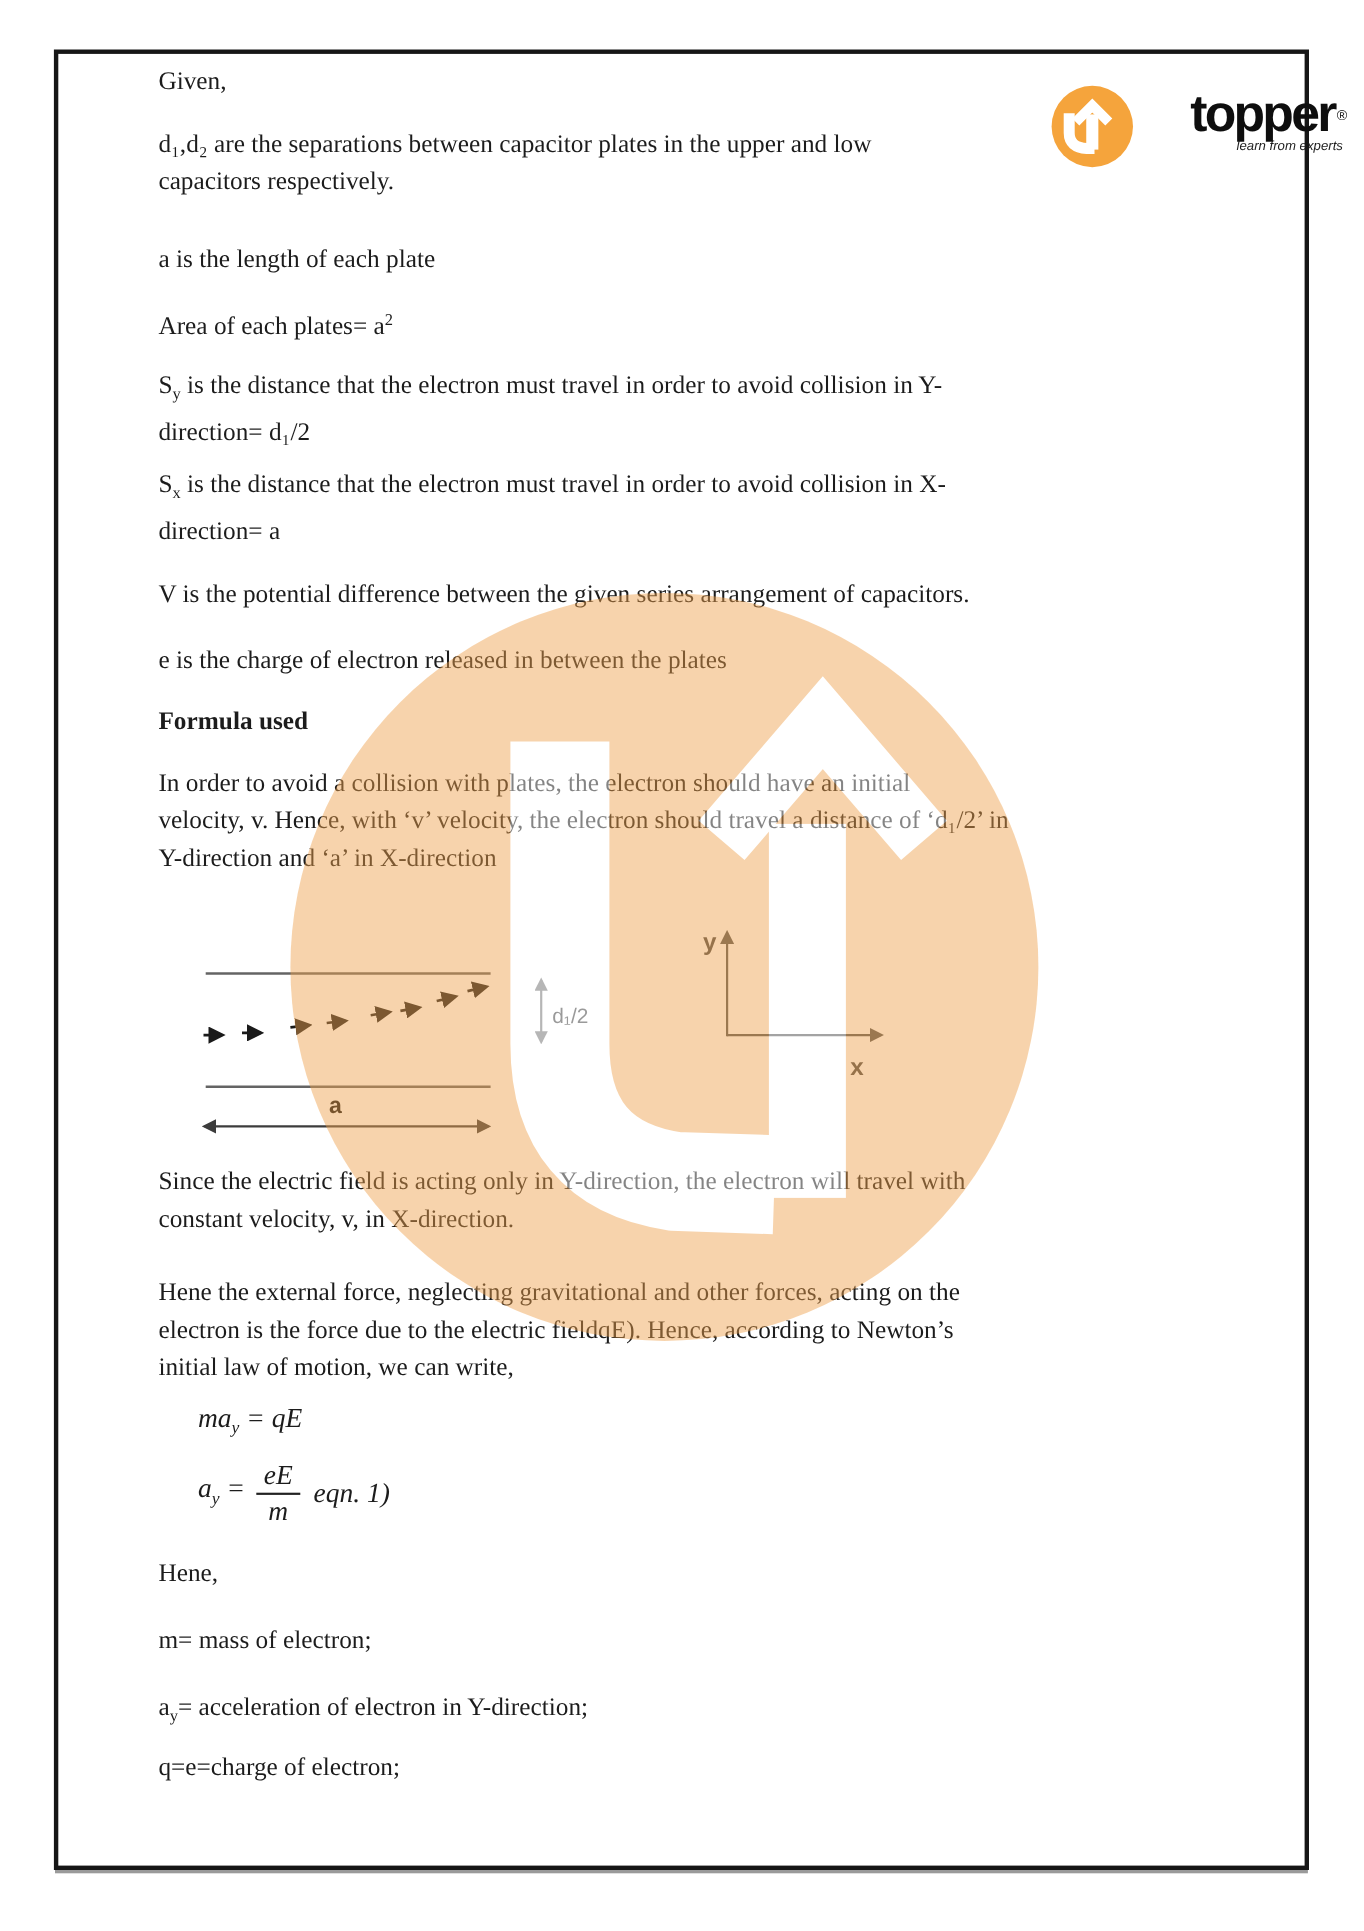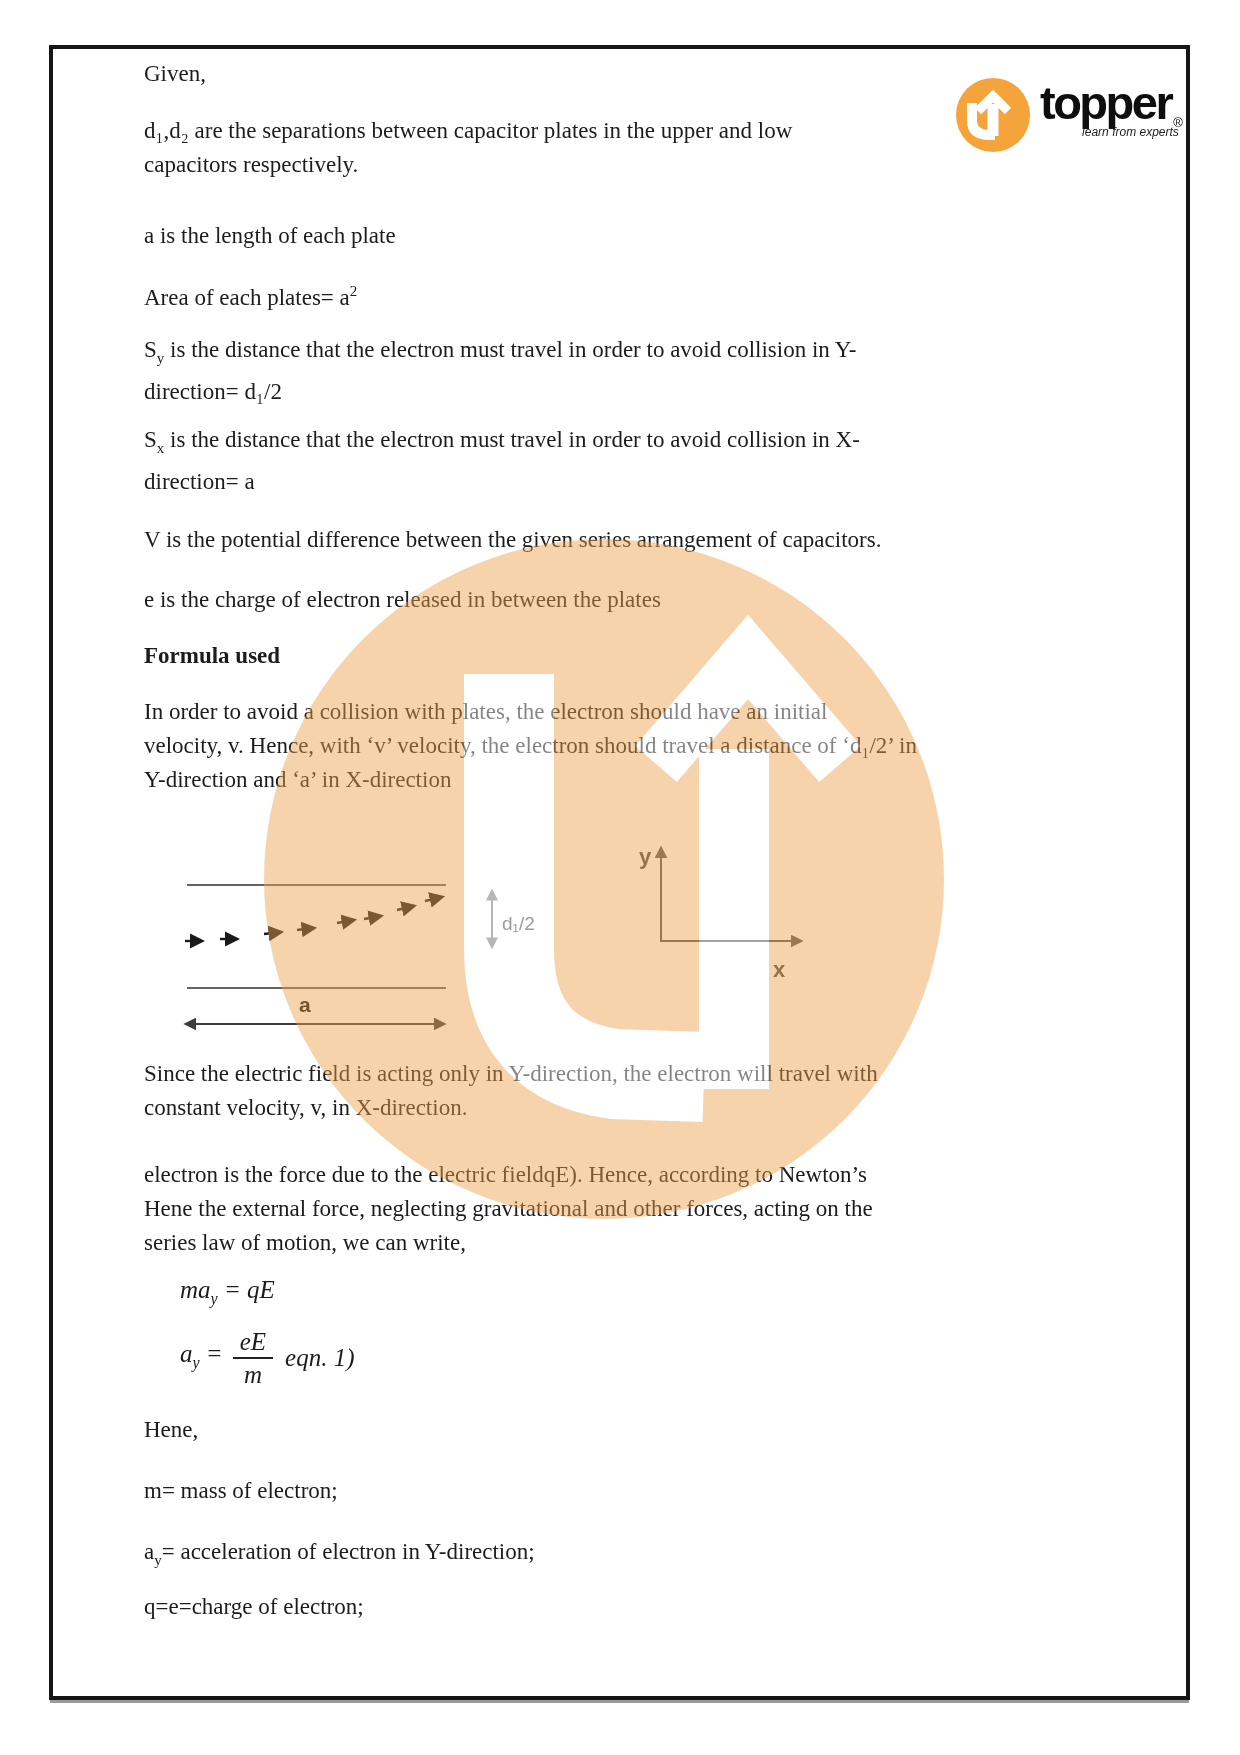--- a/index.html
+++ b/index.html
@@ -7,21 +7,21 @@
   .page-box{position:absolute;left:49px;top:45px;width:1133px;height:1647px;border:4px solid #161616;background:#fff;box-shadow:0 4px 0 -1px #9a9a9a;}
   .abs{position:absolute;}
   .line{white-space:nowrap;line-height:34px;font-size:23px;}
   .para{left:91px;}
   sub{font-size:15px;}
   sup{font-size:15px;}
   .bold{font-weight:bold;}
   
   .logo-row{position:absolute;left:902px;top:28px;display:flex;align-items:flex-start;gap:9px;z-index:6;}
   .logo-word-wrap{display:flex;flex-direction:column;align-items:flex-end;}
-  .word-line{display:flex;align-items:flex-end;}
+  .word-line{display:flex;align-items:center;margin-left:42px;}
   .wordmark{font-family:"Liberation Sans",sans-serif;font-weight:700;font-size:47px;line-height:52px;letter-spacing:-2.5px;color:#0e0e0e;}
   .reg{font-family:"Liberation Sans",sans-serif;font-size:13px;line-height:13px;margin-top:2px;margin-left:2px;color:#0e0e0e;}
   .tagline{font-family:Liberation Sans, sans-serif;font-style:italic;font-size:12px;color:#1d1d1d;margin-top:-4px;margin-right:4px;}
   
   .watermark{position:absolute;left:191px;top:470px;width:720px;height:720px;opacity:0.46;z-index:5;pointer-events:none;}
   
   .content-layer{position:absolute;inset:0;z-index:1;}
   .math{font-style:italic;font-size:25px;line-height:34px;white-space:nowrap;margin-left:36px;}
   .math sub{font-size:16px;}
   .eq2-row{display:flex;align-items:center;}
@@ -130,23 +130,23 @@
         <text x="620" y="143" font-family="Liberation Sans, sans-serif" font-size="22" font-weight="bold" fill="#4a4a4a">x</text>
       </g>
     </svg>
 
     <div class="abs para" style="top:1008px">
       <div class="line">Since the electric field is acting only in Y-direction, the electron will travel with</div>
       <div class="line">constant velocity, v, in X-direction.</div>
     </div>
 
     <div class="abs para" style="top:1109px">
+      <div class="line">Hene the external force, neglecting gravitational and other forces, acting on the</div>
       <div class="line">electron is the force due to the electric fieldqE). Hence, according to Newton’s</div>
-      <div class="line">Hene the external force, neglecting gravitational and other forces, acting on the</div>
-      <div class="line">series law of motion, we can write,</div>
+      <div class="line">initial law of motion, we can write,</div>
     </div>
 
     <div class="abs para math" style="top:1224px"><span>ma</span><sub>y</sub><span> = qE</span></div>
 
     <div class="abs para math eq2-row" style="top:1277px">
       <span><span>a</span><sub>y</sub><span> =</span></span>
       <span class="frac">
         <span class="num">eE</span>
         <span class="den">m</span>
       </span>

